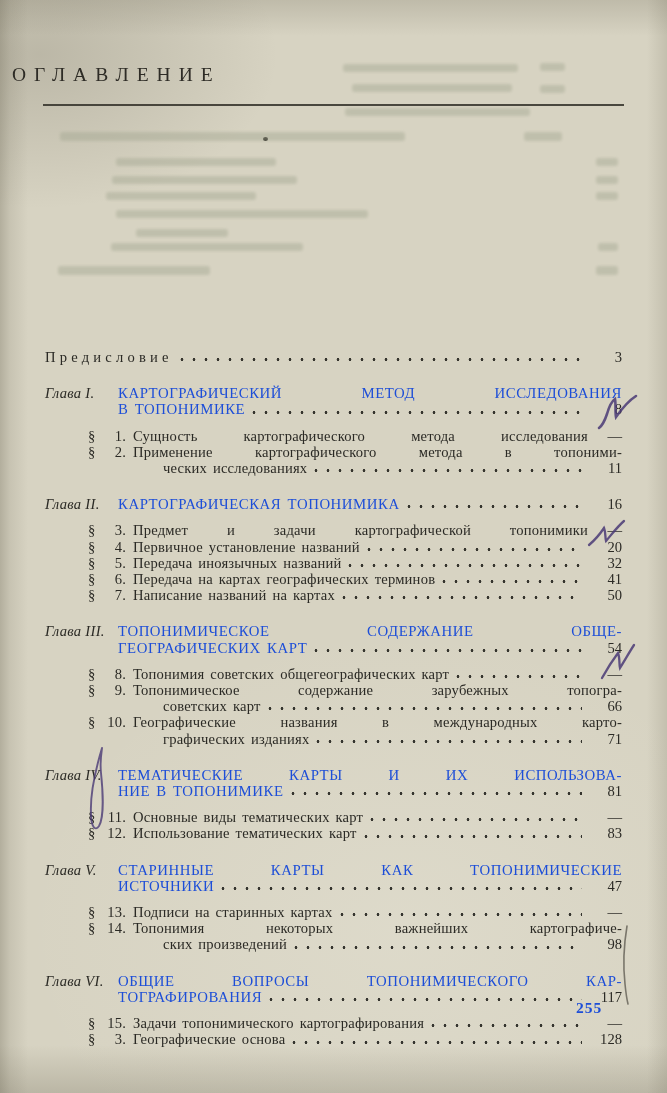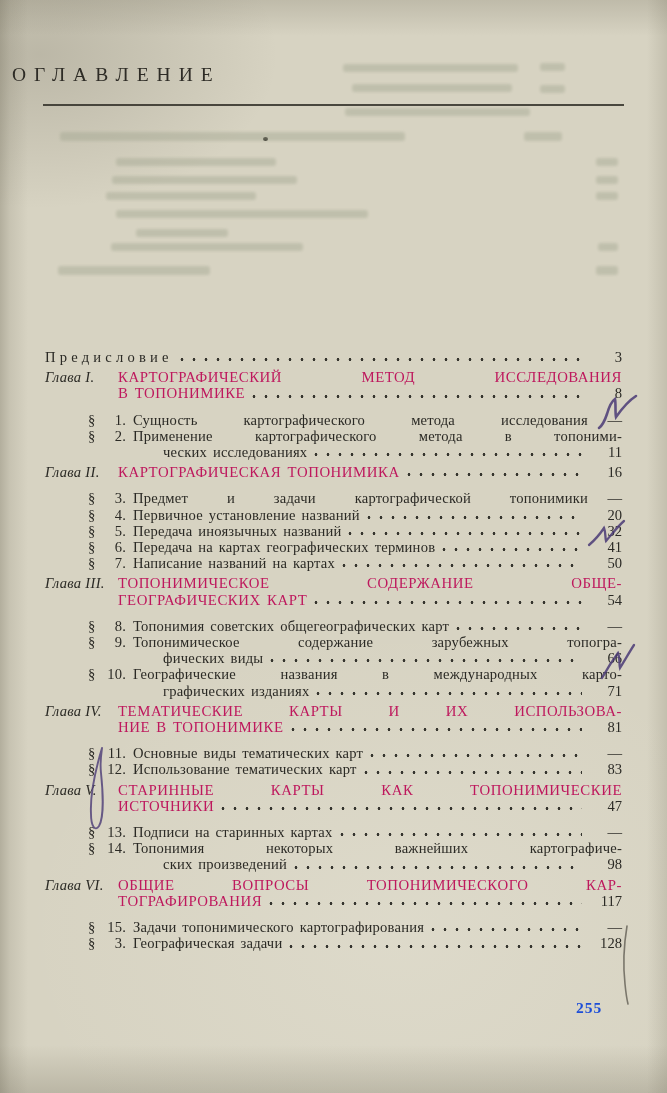--- a/index.html
+++ b/index.html
@@ -30,28 +30,28 @@
   }
   .ink-dot{
     position:absolute; left:263px; top:137px; width:5px; height:4px;
     border-radius:50%; background:#35332c;
   }
   .toc{
     position:absolute; top:337px; left:45px; width:577px;
     font-size:14.6px; line-height:16.2px; letter-spacing:.2px;
   }
   .entry{margin:0;}
-  .entry-chapter{margin-top:4px;}
+  .entry-chapter{margin-top:20px;}
   .entry-section.group-first{margin-top:10px;}
   .line{display:flex; align-items:baseline;}
   .chapter-label{
     font-style:italic; min-width:73px; flex:none; white-space:nowrap;
     letter-spacing:.3px;
   }
-  .chapter-text{ letter-spacing:.55px; font-size:14.8px; color:#be185d; }
+  .chapter-text{ letter-spacing:.55px; font-size:14.8px; color:#1d4ed8; }
   .cont-pad-ch{padding-left:73px;align-items:center;}
   .cont-pad-sec{padding-left:118px;}
   .sec-indent{width:43px; flex:none;}
   .sec-symbol{width:13px; flex:none;}
   .sec-num{width:25px; flex:none; text-align:right; margin-right:7px;}
   .text{white-space:nowrap; word-spacing:2px;}
   .fill{
     flex:1; white-space:normal; text-align:justify; text-align-last:justify;
     word-spacing:1px;
   }
@@ -221,21 +221,21 @@
       </div>
     </div>
     <div class="entry entry-section">
       <div class="line">
         <span class="sec-indent"></span>
         <span class="sec-symbol">§</span>
         <span class="sec-num">9.</span>
         <span class="text fill">Топонимическое содержание зарубежных топогра-</span>
       </div>
       <div class="line cont-pad-sec">
-        <span class="text">фических виды</span>
+        <span class="text">советских карт</span>
         <span class="leader"></span>
         <span class="pageno">66</span>
       </div>
     </div>
     <div class="entry entry-section">
       <div class="line">
         <span class="sec-indent"></span>
         <span class="sec-symbol">§</span>
         <span class="sec-num">10.</span>
         <span class="text fill">Географические названия в международных карто-</span>
@@ -330,21 +330,21 @@
         <span class="text">Задачи топонимического картографирования</span>
         <span class="leader"></span>
         <span class="pageno">—</span>
       </div>
     </div>
     <div class="entry entry-section">
       <div class="line">
         <span class="sec-indent"></span>
         <span class="sec-symbol">§</span>
         <span class="sec-num">3.</span>
-        <span class="text">Географическая задачи</span>
+        <span class="text">Географические основа</span>
         <span class="leader"></span>
         <span class="pageno">128</span>
       </div>
     </div>
   </div>
 
 <div class="folio">255</div>
 
 <svg class="marks" width="667" height="1093" viewBox="0 0 667 1093">
   <path class="pen-stroke" d="M599,428 C603,425 605,420 607,414 C609,407 612,401 615,399 C616,404 615,412 616,417 C621,410 628,401 636,396" fill="none" stroke="#4a3a75" stroke-width="2.6" stroke-linecap="round" opacity="0.85"></path>

